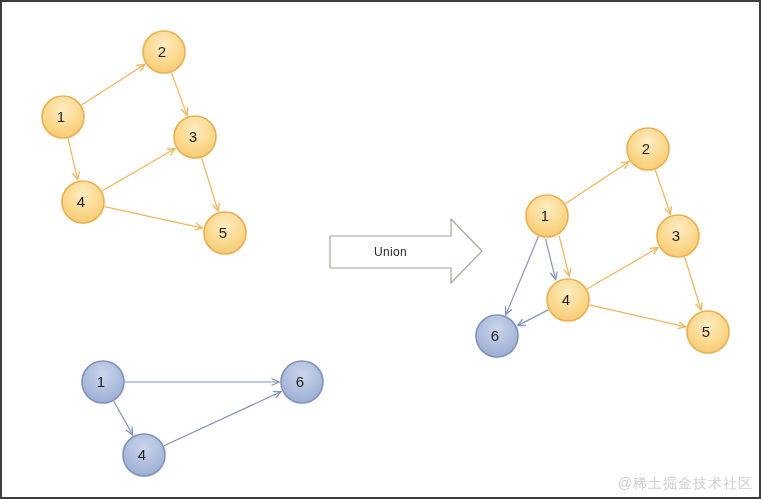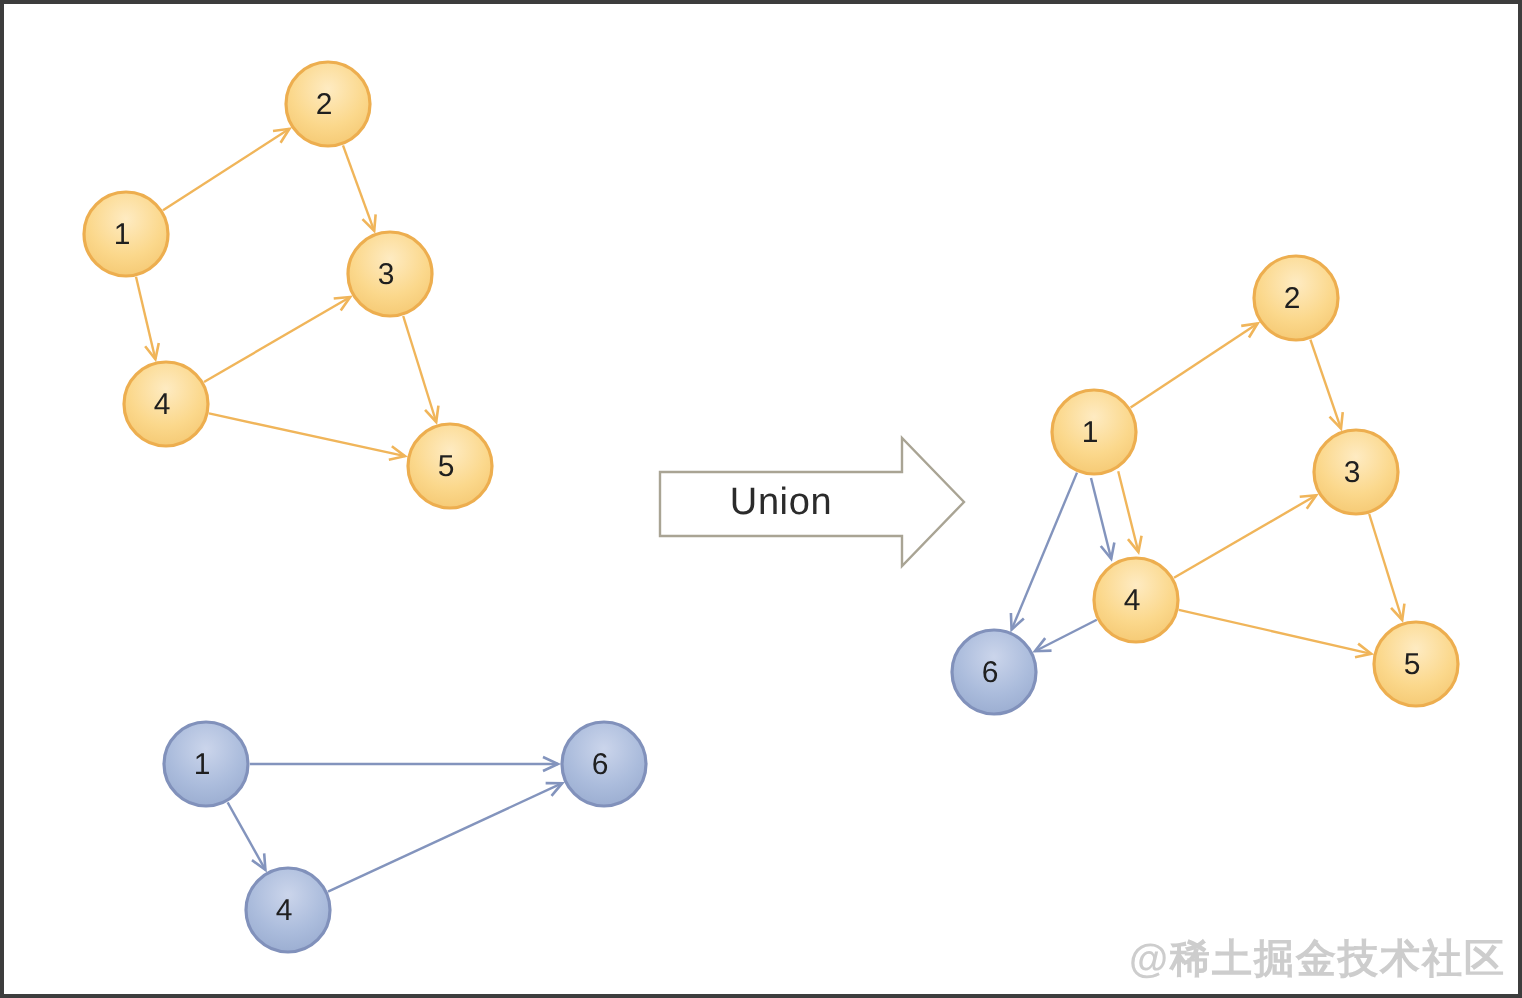--- a/index.html
+++ b/index.html
@@ -21,34 +21,33 @@
     position: absolute;
     left: 0;
     top: 0;
     display: block;
   }
   .union-label {
     position: absolute;
     display: flex;
     align-items: center;
     justify-content: center;
-    font-size: 19px;
+    font-size: 12px;
     color: #2b2b2b;
     letter-spacing: 0.3px;
     pointer-events: none;
   }
   .watermark {
     position: absolute;
     right: 6px;
     bottom: 4px;
-    font-size: 20px;
+    font-size: 14px;
     color: #cdcdcd;
     letter-spacing: 1px;
     pointer-events: none;
-    font-weight: bold;
   }
   svg text.node-label {
     font-family: "Liberation Sans", sans-serif;
     font-size: 15px;
     fill: #1f1f1f;
   }
 </style>
 </head>
 <body>
 

